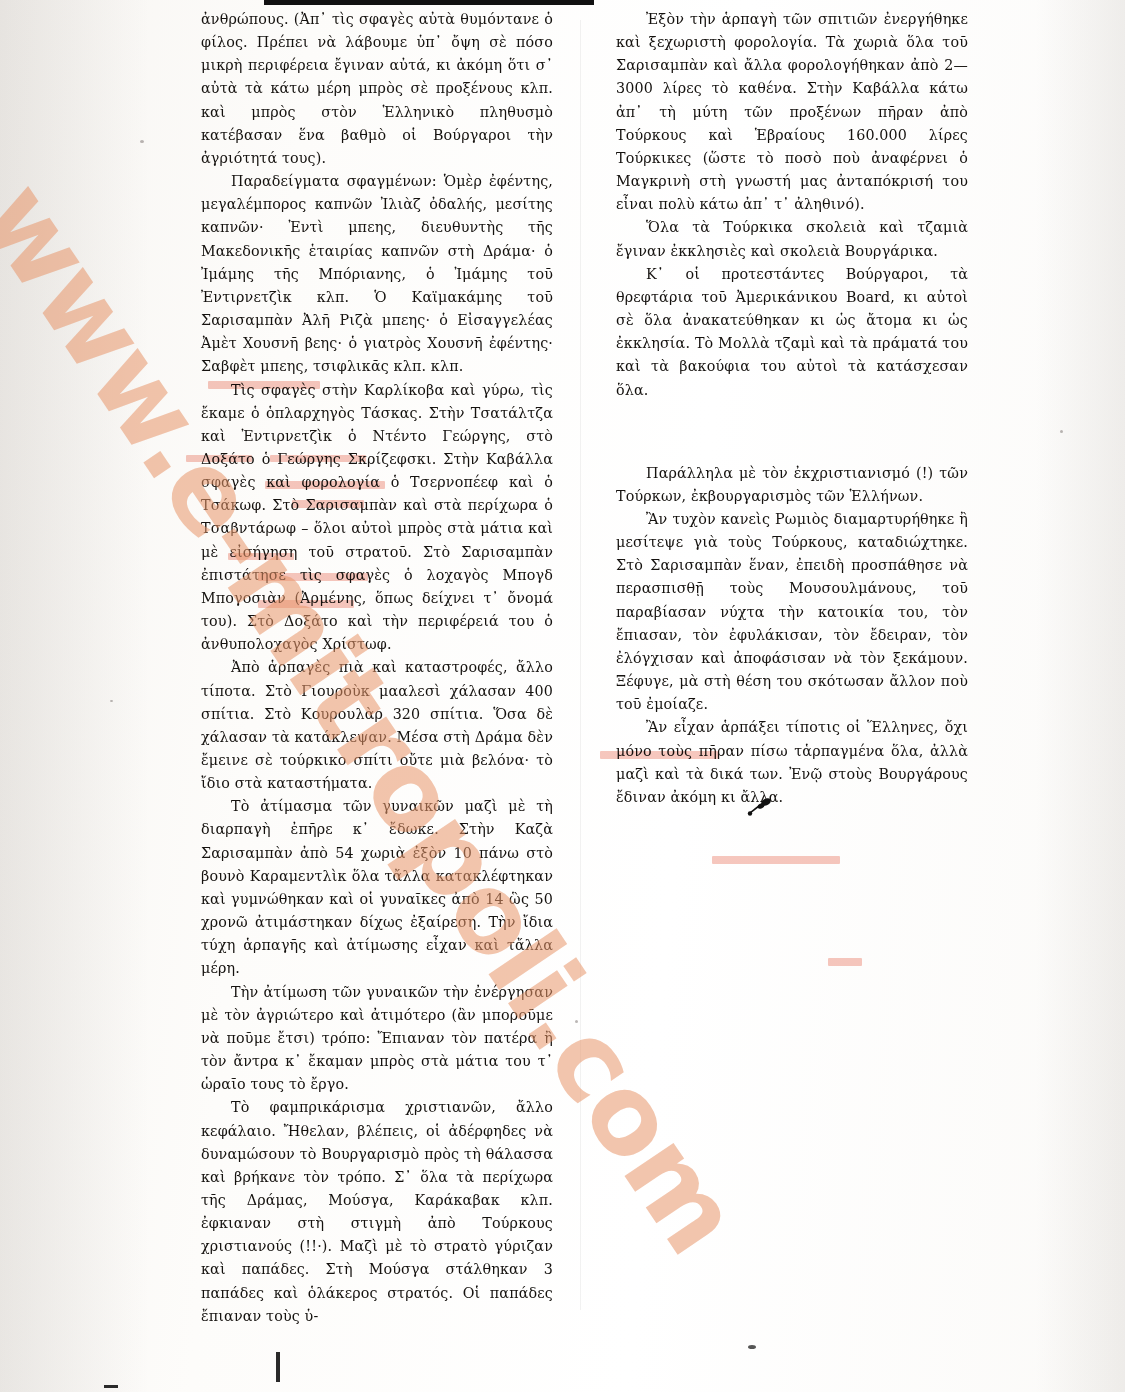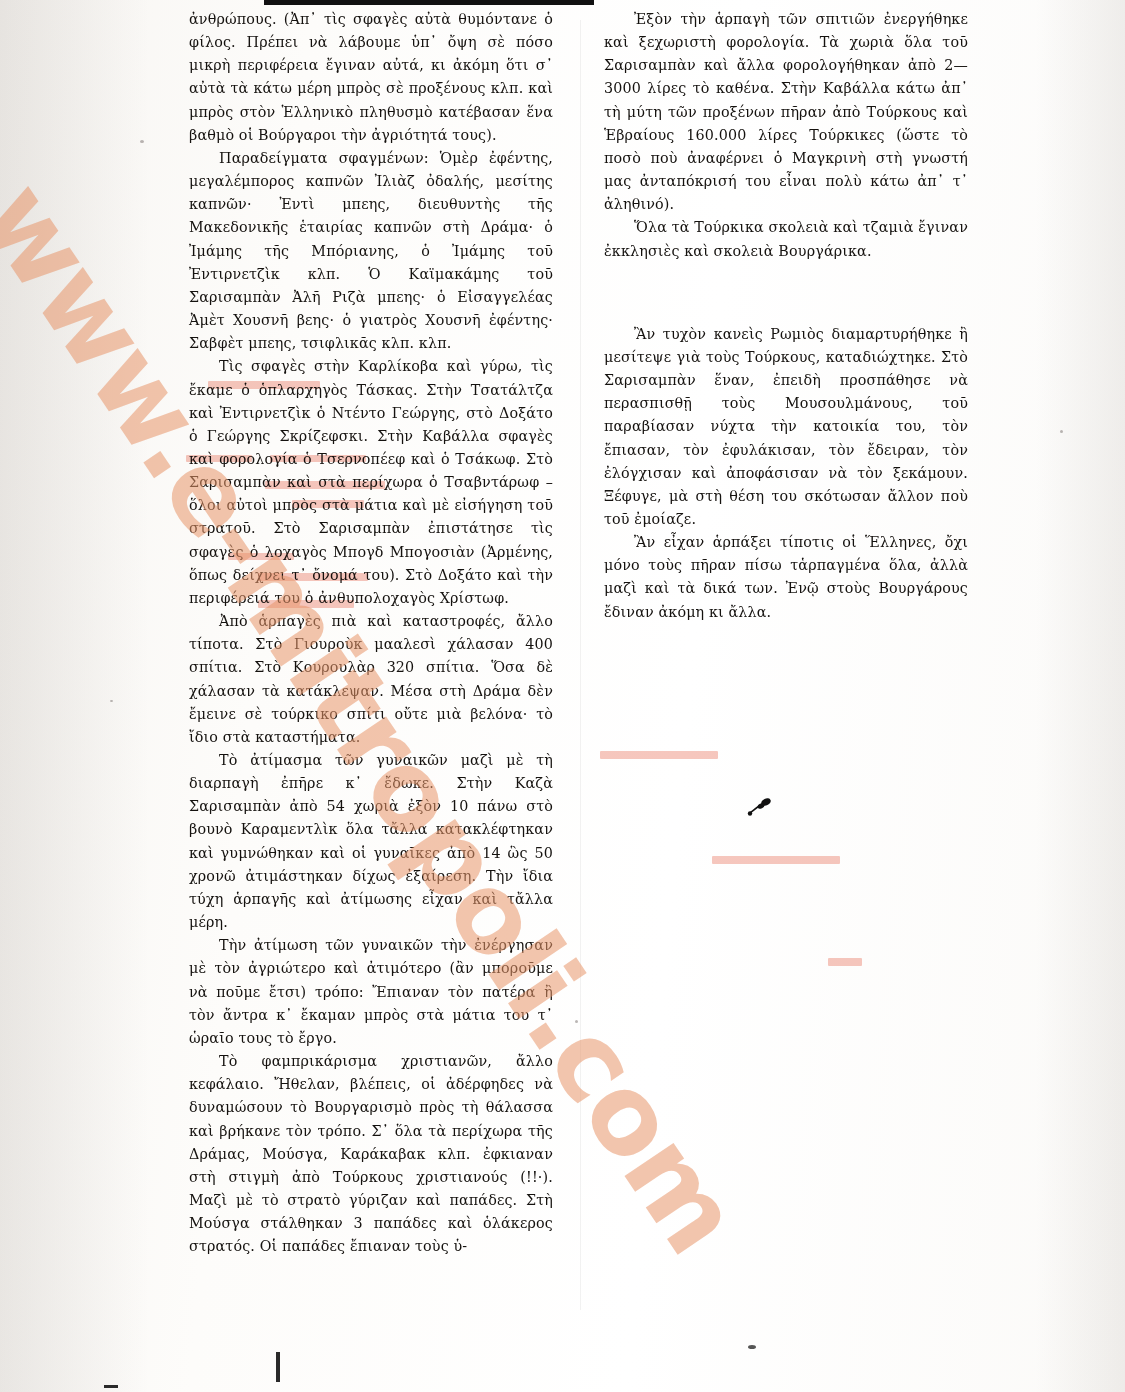--- a/index.html
+++ b/index.html
@@ -81,21 +81,21 @@
     font-size: 14.3px;
     line-height: 1.62;
     text-align: justify;
     color: #15120f;
     letter-spacing: 0.15px;
   }
   #col-left  { left: 185px; }
   #col-right { left: 600px; }
 
   .column p {
-    margin: 0 0 0.0em 4px;
+    margin: 0 0 0.0em 16px;
     text-indent: 2.1em;
     text-align: justify;
   }
   .column p.noindent {
     text-indent: 0;
   }
 
   
   .col-divider {
     position: absolute;
@@ -175,21 +175,23 @@
     <p>Τὶς σφαγὲς στὴν Καρλίκοβα καὶ γύρω, τὶς ἔκαμε ὁ ὁπλαρχηγὸς Τάσκας. Στὴν Τσατάλτζα καὶ Ἐντιρνετζὶκ ὁ Ντέντο Γεώργης, στὸ Δοξάτο ὁ Γεώργης Σκρίζεφσκι. Στὴν Καβάλλα σφαγὲς καὶ φορολογία ὁ Τσερνοπέεφ καὶ ὁ Τσάκωφ. Στὸ Σαρισαμπὰν καὶ στὰ περίχωρα ὁ Τσαβντάρωφ – ὅλοι αὐτοὶ μπρὸς στὰ μάτια καὶ μὲ εἰσήγηση τοῦ στρατοῦ. Στὸ Σαρισαμπὰν ἐπιστάτησε τὶς σφαγὲς ὁ λοχαγὸς Μπογδ Μπογοσιὰν (Ἀρμένης, ὅπως δείχνει τ᾿ ὄνομά του). Στὸ Δοξάτο καὶ τὴν περιφέρειά του ὁ ἀνθυπολοχαγὸς Χρίστωφ.</p>
     <p>Ἀπὸ ἁρπαγὲς πιὰ καὶ καταστροφές, ἄλλο τίποτα. Στὸ Γιουροὺκ μααλεσὶ χάλασαν 400 σπίτια. Στὸ Κουρουλὰρ 320 σπίτια. Ὅσα δὲ χάλασαν τὰ κατάκλεψαν. Μέσα στὴ Δράμα δὲν ἔμεινε σὲ τούρκικο σπίτι οὔτε μιὰ βελόνα· τὸ ἴδιο στὰ καταστήματα.</p>
     <p>Τὸ ἀτίμασμα τῶν γυναικῶν μαζὶ μὲ τὴ διαρπαγὴ ἐπῆρε κ᾿ ἔδωκε. Στὴν Καζὰ Σαρισαμπὰν ἀπὸ 54 χωριὰ ἐξὸν 10 πάνω στὸ βουνὸ Καραμεντλὶκ ὅλα τἄλλα κατακλέφτηκαν καὶ γυμνώθηκαν καὶ οἱ γυναῖκες ἀπὸ 14 ὣς 50 χρονῶ ἀτιμάστηκαν δίχως ἐξαίρεση. Τὴν ἴδια τύχη ἁρπαγῆς καὶ ἀτίμωσης εἶχαν καὶ τἄλλα μέρη.</p>
     <p>Τὴν ἀτίμωση τῶν γυναικῶν τὴν ἐνέργησαν μὲ τὸν ἀγριώτερο καὶ ἀτιμότερο (ἂν μποροῦμε νὰ ποῦμε ἔτσι) τρόπο: Ἔπιαναν τὸν πατέρα ἢ τὸν ἄντρα κ᾿ ἔκαμαν μπρὸς στὰ μάτια του τ᾿ ὡραῖο τους τὸ ἔργο.</p>
     <p>Τὸ φαμπρικάρισμα χριστιανῶν, ἄλλο κεφάλαιο. Ἤθελαν, βλέπεις, οἱ ἀδέρφηδες νὰ δυναμώσουν τὸ Βουργαρισμὸ πρὸς τὴ θάλασσα καὶ βρήκανε τὸν τρόπο. Σ᾿ ὅλα τὰ περίχωρα τῆς Δράμας, Μούσγα, Καράκαβακ κλπ. ἐφκιαναν στὴ στιγμὴ ἀπὸ Τούρκους χριστιανούς (!!·). Μαζὶ μὲ τὸ στρατὸ γύριζαν καὶ παπάδες. Στὴ Μούσγα στάλθηκαν 3 παπάδες καὶ ὁλάκερος στρατός. Οἱ παπάδες ἔπιαναν τοὺς ὑ-</p>
   </div>
 
   <div class="column" id="col-right">
     <p>Ἐξὸν τὴν ἁρπαγὴ τῶν σπιτιῶν ἐνεργήθηκε καὶ ξεχωριστὴ φορολογία. Τὰ χωριὰ ὅλα τοῦ Σαρισαμπὰν καὶ ἄλλα φορολογήθηκαν ἀπὸ 2—3000 λίρες τὸ καθένα. Στὴν Καβάλλα κάτω ἀπ᾿ τὴ μύτη τῶν προξένων πῆραν ἀπὸ Τούρκους καὶ Ἑβραίους 160.000 λίρες Τούρκικες (ὥστε τὸ ποσὸ ποὺ ἀναφέρνει ὁ Μαγκρινὴ στὴ γνωστή μας ἀνταπόκρισή του εἶναι πολὺ κάτω ἀπ᾿ τ᾿ ἀληθινό).</p>
     <p>Ὅλα τὰ Τούρκικα σκολειὰ καὶ τζαμιὰ ἔγιναν ἐκκλησιὲς καὶ σκολειὰ Βουργάρικα.</p>
+    <p>Κ᾿ οἱ προτεστάντες Βούργαροι, τὰ θρεφτάρια τοῦ Ἀμερικάνικου Board, κι αὐτοὶ σὲ ὅλα ἀνακατεύθηκαν κι ὡς ἄτομα κι ὡς ἐκκλησία. Τὸ Μολλὰ τζαμὶ καὶ τὰ πράματά του καὶ τὰ βακούφια του αὐτοὶ τὰ κατάσχεσαν ὅλα.</p>
     <div style="height:60px"></div>
+    <p>Παράλληλα μὲ τὸν ἐκχριστιανισμό (!) τῶν Τούρκων, ἐκβουργαρισμὸς τῶν Ἑλλήνων.</p>
     <p>Ἂν τυχὸν κανεὶς Ρωμιὸς διαμαρτυρήθηκε ἢ μεσίτεψε γιὰ τοὺς Τούρκους, καταδιώχτηκε. Στὸ Σαρισαμπὰν ἕναν, ἐπειδὴ προσπάθησε νὰ περασπισθῇ τοὺς Μουσουλμάνους, τοῦ παραβίασαν νύχτα τὴν κατοικία του, τὸν ἔπιασαν, τὸν ἐφυλάκισαν, τὸν ἔδειραν, τὸν ἐλόγχισαν καὶ ἀποφάσισαν νὰ τὸν ξεκάμουν. Ξέφυγε, μὰ στὴ θέση του σκότωσαν ἄλλον ποὺ τοῦ ἐμοίαζε.</p>
     <p>Ἂν εἶχαν ἁρπάξει τίποτις οἱ Ἕλληνες, ὄχι μόνο τοὺς πῆραν πίσω τἁρπαγμένα ὅλα, ἀλλὰ μαζὶ καὶ τὰ δικά των. Ἐνῷ στοὺς Βουργάρους ἔδιναν ἀκόμη κι ἄλλα.</p>
   </div>
 
   <div class="ornament">
     <svg width="34" height="22" viewBox="0 0 34 22">
       <path d="M6 17 C10 14, 14 10, 20 7" stroke="#111" stroke-width="1.6" fill="none"></path>
       <ellipse cx="22" cy="6" rx="5" ry="3.4" fill="#111" transform="rotate(-25 22 6)"></ellipse>
       <ellipse cx="17" cy="10" rx="3.6" ry="2.4" fill="#111" transform="rotate(-25 17 10)"></ellipse>
       <circle cx="6" cy="17.5" r="2.2" fill="#111"></circle>

